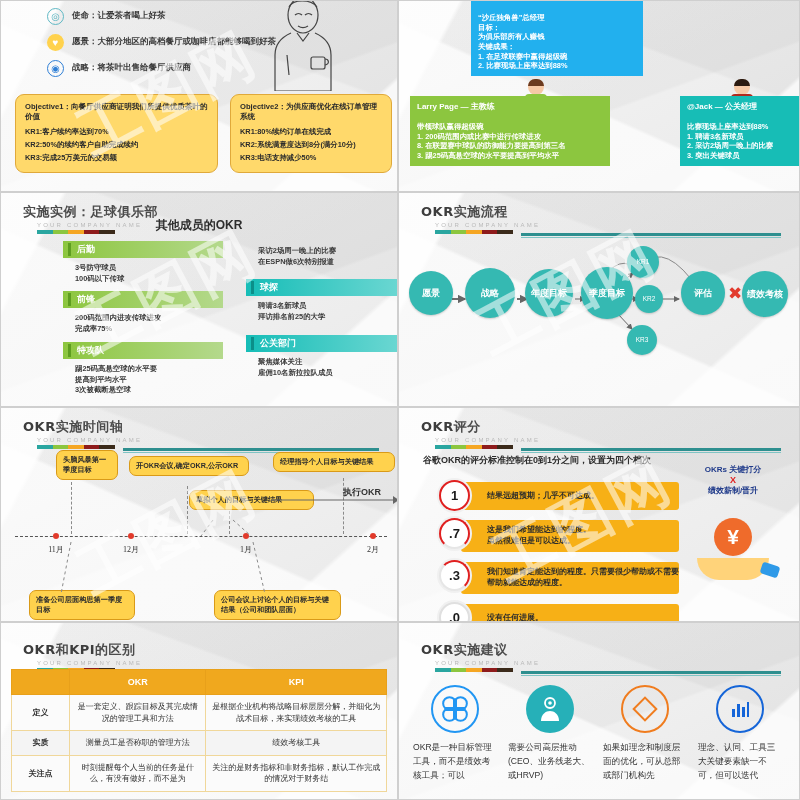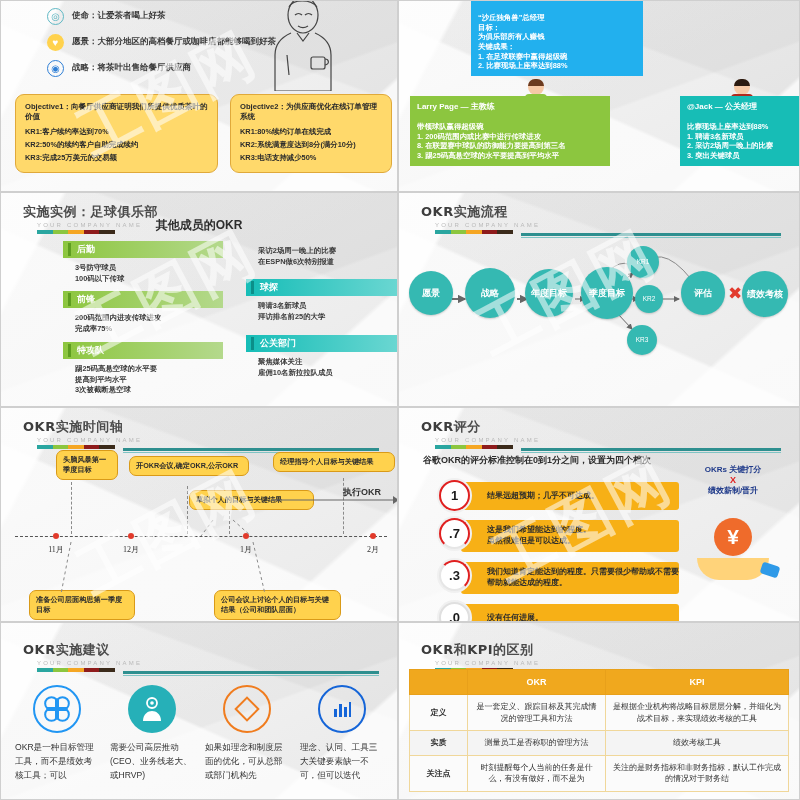--- a/index.html
+++ b/index.html
@@ -469,84 +469,20 @@
       <div class="l1">OKRs 关键打分</div>
       <div class="x">X</div>
       <div class="l2">绩效薪制/晋升</div>
       <div class="coin">
           <span>¥</span>
         </div>
       <div class="hand"></div>
     </div>
   </div>
 
-  <div class="slide s7">
-    <div class="hdr" style="top:18px;">
-      <div class="t1"><span class="en">OKR</span><span>实施建议</span></div>
-      <div class="sub">YOUR COMPANY NAME</div>
-      <div class="bars">
-        <i style="background:#2aa6a0"></i>
-          <i style="background:#8cc63f"></i>
-          <i style="background:#f5a623"></i>
-          <i style="background:#8e1b1b"></i>
-          <i style="background:#3b2a1a"></i>
-      </div>
-      <div class="rule"></div>
-      <div class="rule2"></div>
-    </div>
-
-    <div class="acol" style="left:10px;">
-      <div class="aico" style="border:2.5px solid #2196f3;">
-        <svg width="28" height="28" viewBox="0 0 28 28">
-          <g fill="none" stroke="#2196f3" stroke-width="2">
-            <path d="M13 13 L13 4 A5 5 0 0 0 4 13 Z"></path>
-              <path d="M15 13 L15 4 A5 5 0 0 1 24 13 Z"></path>
-            <path d="M13 15 L13 24 A5 5 0 0 1 4 15 Z"></path>
-              <path d="M15 15 L15 24 A5 5 0 0 0 24 15 Z"></path>
-          </g>
-          </svg>
-      </div>
-      <div class="atx">OKR是一种目标管理工具，而不是绩效考核工具；可以</div>
-    </div>
-
-    <div class="acol" style="left:105px;">
-      <div class="aico" style="background:#26b0b8;">
-        <svg width="24" height="26" viewBox="0 0 24 26">
-          <circle cx="12" cy="7" r="5" fill="none" stroke="#fff" stroke-width="1.8"></circle>
-          <circle cx="12" cy="7" r="1.8" fill="#fff"></circle>
-          <path d="M3 25c0-7 5-10 9-10s9 3 9 10z" fill="#fff"></path>
-        </svg>
-      </div>
-      <div class="atx">需要公司高层推动(CEO、业务线老大、或HRVP)</div>
-    </div>
-
-    <div class="acol" style="left:200px;">
-      <div class="aico" style="border:2.5px solid #f07c1e;">
-        <svg width="26" height="26" viewBox="0 0 26 26">
-          <rect x="5" y="5" width="16" height="16" transform="rotate(45 13 13)" fill="none" stroke="#f07c1e" stroke-width="2"></rect>
-        </svg>
-      </div>
-      <div class="atx">如果如理念和制度层面的优化，可从总部或部门机构先</div>
-    </div>
-
-    <div class="acol" style="left:295px;">
-      <div class="aico" style="border:2.5px solid #1565d8;">
-        <svg width="24" height="24" viewBox="0 0 24 24">
-          <g fill="#1565d8">
-              <rect x="4" y="12" width="3" height="8"></rect>
-              <rect x="9" y="7" width="3" height="13"></rect>
-          <rect x="14" y="10" width="3" height="10"></rect>
-              <rect x="19" y="5" width="2" height="15"></rect>
-            </g>
-        </svg>
-      </div>
-      <div class="atx">理念、认同、工具三大关键要素缺一不可，但可以迭代</div>
-    </div>
-  </div>
-
   <div class="slide s8">
     <div class="hdr" style="top:18px;">
       <div class="t1"><span class="en">OKR</span><span>和</span><span class="en">KPI</span><span>的区别</span></div>
       <div class="sub">YOUR COMPANY NAME</div>
       <div class="bars">
         <i style="background:#2aa6a0"></i>
           <i style="background:#8cc63f"></i>
           <i style="background:#f5a623"></i>
           <i style="background:#8e1b1b"></i>
           <i style="background:#3b2a1a"></i>
@@ -576,13 +512,77 @@
         </tr>
         <tr>
           <td class="k">关注点</td>
           <td>时刻提醒每个人当前的任务是什么，有没有做好，而不是为</td>
           <td>关注的是财务指标和非财务指标，默认工作完成的情况对于财务结</td>
         </tr>
       </tbody>
     </table>
   </div>
 
+  <div class="slide s7">
+    <div class="hdr" style="top:18px;">
+      <div class="t1"><span class="en">OKR</span><span>实施建议</span></div>
+      <div class="sub">YOUR COMPANY NAME</div>
+      <div class="bars">
+        <i style="background:#2aa6a0"></i>
+          <i style="background:#8cc63f"></i>
+          <i style="background:#f5a623"></i>
+          <i style="background:#8e1b1b"></i>
+          <i style="background:#3b2a1a"></i>
+      </div>
+      <div class="rule"></div>
+      <div class="rule2"></div>
+    </div>
+
+    <div class="acol" style="left:10px;">
+      <div class="aico" style="border:2.5px solid #2196f3;">
+        <svg width="28" height="28" viewBox="0 0 28 28">
+          <g fill="none" stroke="#2196f3" stroke-width="2">
+            <path d="M13 13 L13 4 A5 5 0 0 0 4 13 Z"></path>
+              <path d="M15 13 L15 4 A5 5 0 0 1 24 13 Z"></path>
+            <path d="M13 15 L13 24 A5 5 0 0 1 4 15 Z"></path>
+              <path d="M15 15 L15 24 A5 5 0 0 0 24 15 Z"></path>
+          </g>
+          </svg>
+      </div>
+      <div class="atx">OKR是一种目标管理工具，而不是绩效考核工具；可以</div>
+    </div>
+
+    <div class="acol" style="left:105px;">
+      <div class="aico" style="background:#26b0b8;">
+        <svg width="24" height="26" viewBox="0 0 24 26">
+          <circle cx="12" cy="7" r="5" fill="none" stroke="#fff" stroke-width="1.8"></circle>
+          <circle cx="12" cy="7" r="1.8" fill="#fff"></circle>
+          <path d="M3 25c0-7 5-10 9-10s9 3 9 10z" fill="#fff"></path>
+        </svg>
+      </div>
+      <div class="atx">需要公司高层推动(CEO、业务线老大、或HRVP)</div>
+    </div>
+
+    <div class="acol" style="left:200px;">
+      <div class="aico" style="border:2.5px solid #f07c1e;">
+        <svg width="26" height="26" viewBox="0 0 26 26">
+          <rect x="5" y="5" width="16" height="16" transform="rotate(45 13 13)" fill="none" stroke="#f07c1e" stroke-width="2"></rect>
+        </svg>
+      </div>
+      <div class="atx">如果如理念和制度层面的优化，可从总部或部门机构先</div>
+    </div>
+
+    <div class="acol" style="left:295px;">
+      <div class="aico" style="border:2.5px solid #1565d8;">
+        <svg width="24" height="24" viewBox="0 0 24 24">
+          <g fill="#1565d8">
+              <rect x="4" y="12" width="3" height="8"></rect>
+              <rect x="9" y="7" width="3" height="13"></rect>
+          <rect x="14" y="10" width="3" height="10"></rect>
+              <rect x="19" y="5" width="2" height="15"></rect>
+            </g>
+        </svg>
+      </div>
+      <div class="atx">理念、认同、工具三大关键要素缺一不可，但可以迭代</div>
+    </div>
+  </div>
+
 </div>
 
 </body></html>

